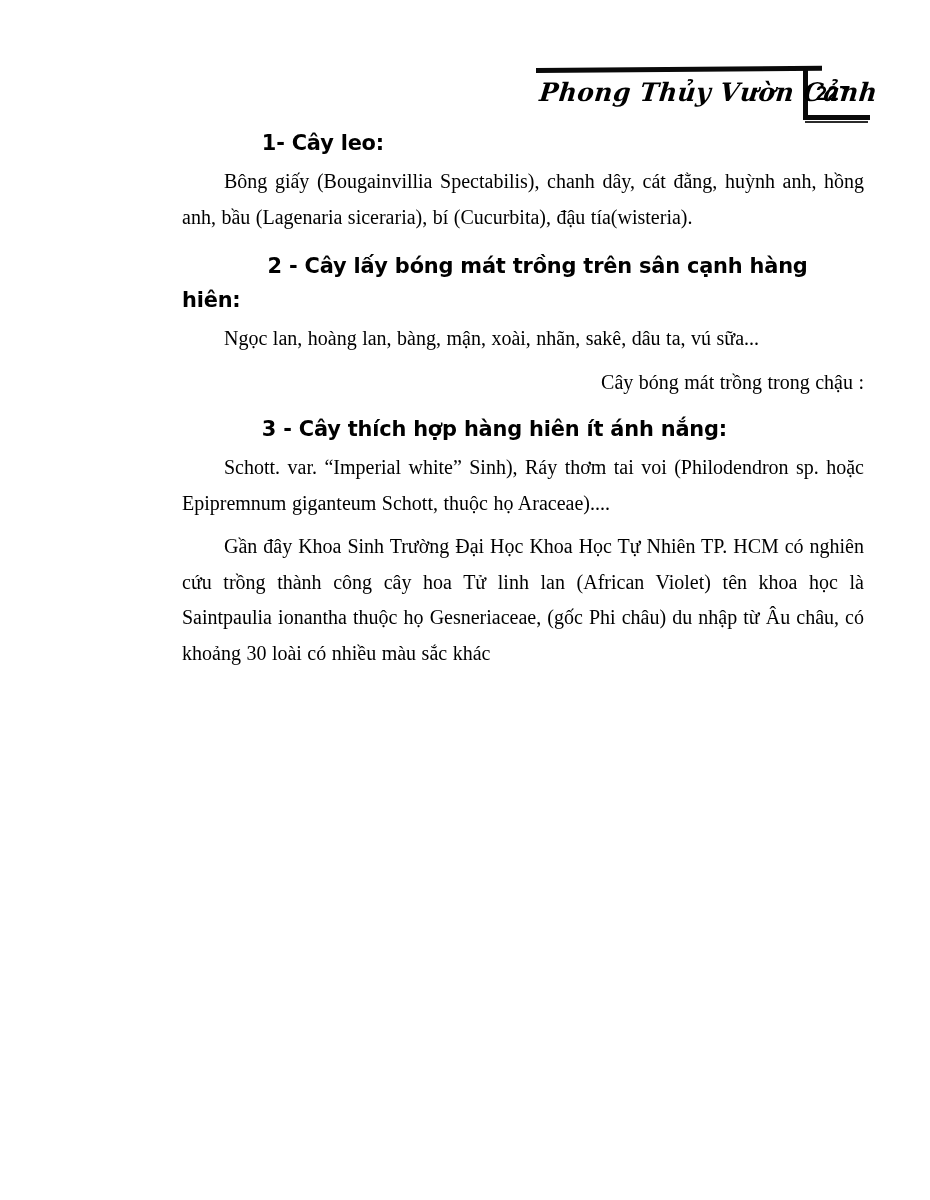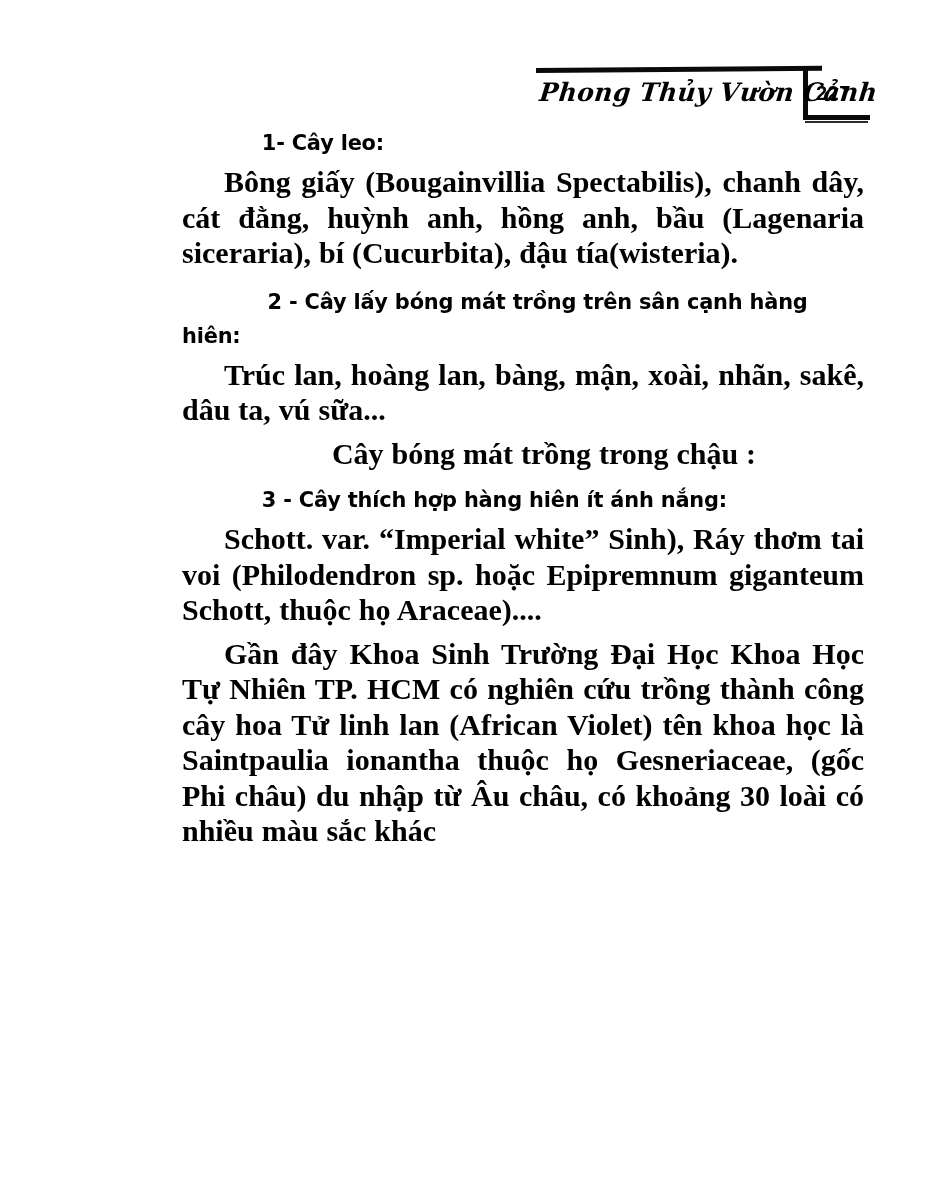--- a/index.html
+++ b/index.html
@@ -117,30 +117,29 @@
   .heading.h-two {
     text-indent: 90px;
     margin-top: 14px;
   }
   .heading.h-three {
     text-indent: 84px;
     margin-top: 12px;
   }
 
   p.body {
-    font-size: 30px;
+    font-size: 20px;
     line-height: 35.5px;
     margin: 0 0 8px 0;
     text-indent: 42px;
     text-align: justify;
     letter-spacing: 0px;
     word-spacing: 0.5px;
-    font-weight: bold;
   }
-  p.body.nojust { text-align: center; }
+  p.body.nojust { text-align: right; }
 </style>
 </head>
 <body>
 
 <div class="page">
 
   <div class="header">
     <div class="header-rule-top"></div>
     <div class="header-rule-vert"></div>
     <div class="header-rule-bottom"></div>
@@ -148,21 +147,21 @@
     <div class="header-title">Phong Thủy Vườn Cảnh</div>
     <div class="header-page-number">227</div>
   </div>
 
   <div class="content">
 
     <div class="heading h-one">1- Cây leo:</div>
     <p class="body">Bông giấy (Bougainvillia Spectabilis), chanh dây, cát đằng, huỳnh anh, hồng anh, bầu (Lagenaria siceraria), bí (Cucurbita), đậu tía(wisteria).</p>
 
     <div class="heading h-two">2 - Cây lấy bóng mát trồng trên sân cạnh hàng hiên:</div>
-    <p class="body">Trúc lan, hoàng lan, bàng, mận, xoài, nhãn, sakê, dâu ta, vú sữa...</p>
+    <p class="body">Ngọc lan, hoàng lan, bàng, mận, xoài, nhãn, sakê, dâu ta, vú sữa...</p>
     <p class="body nojust">Cây bóng mát trồng trong chậu :</p>
 
     <div class="heading h-three">3 - Cây thích hợp hàng hiên ít ánh nắng:</div>
     <p class="body">Schott. var. “Imperial white” Sinh), Ráy thơm tai voi (Philodendron sp. hoặc Epipremnum giganteum Schott, thuộc họ Araceae)....</p>
     <p class="body">Gần đây Khoa Sinh Trường Đại Học Khoa Học Tự Nhiên TP. HCM có nghiên cứu trồng thành công cây hoa Tử linh lan (African Violet) tên khoa học là Saintpaulia ionantha thuộc họ Gesneriaceae, (gốc Phi châu) du nhập từ Âu châu, có khoảng 30 loài có nhiều màu sắc khác</p>
 
   </div>
 </div>
 
 </body></html>

